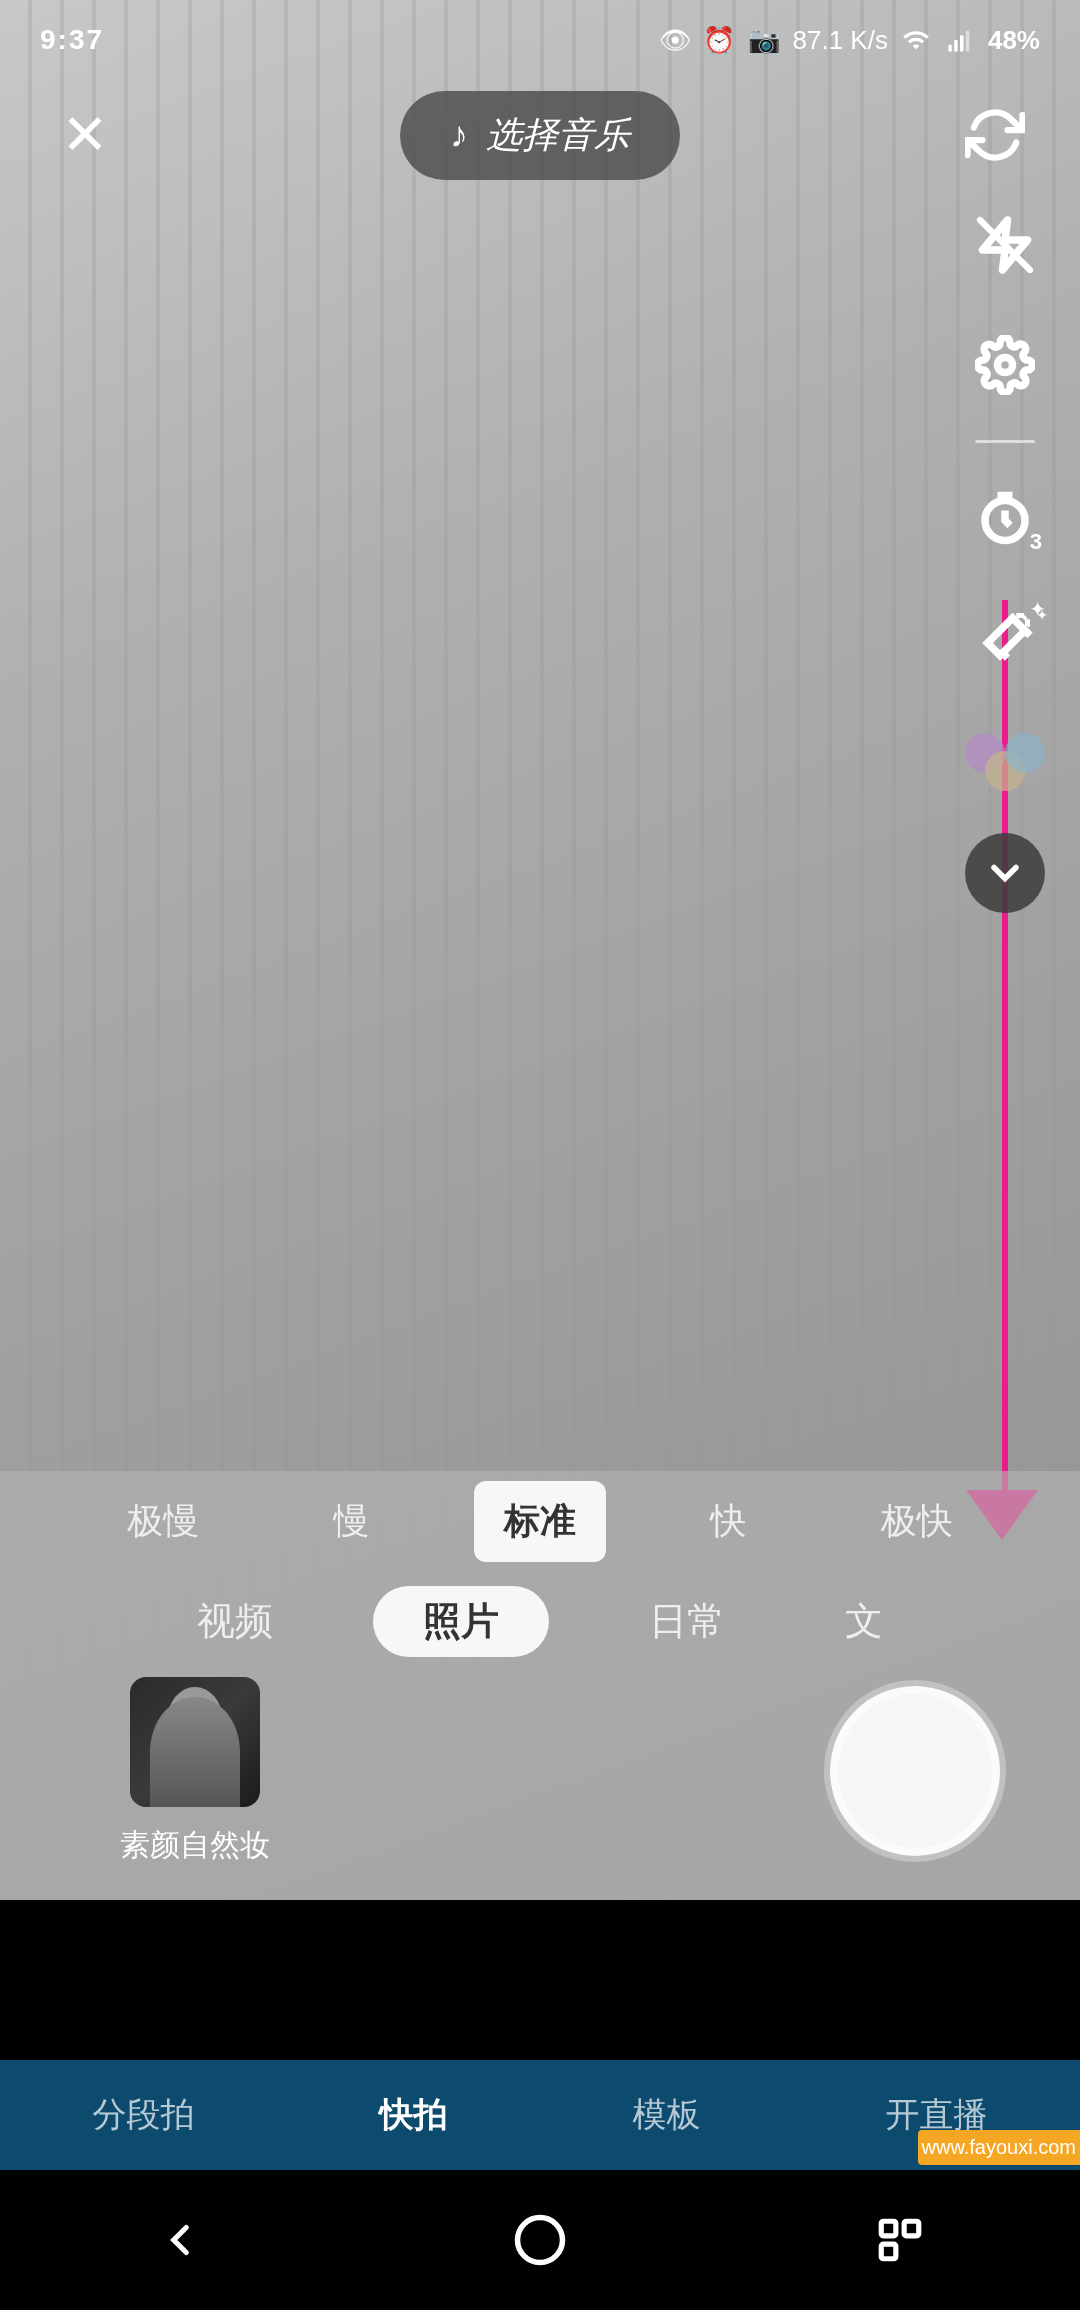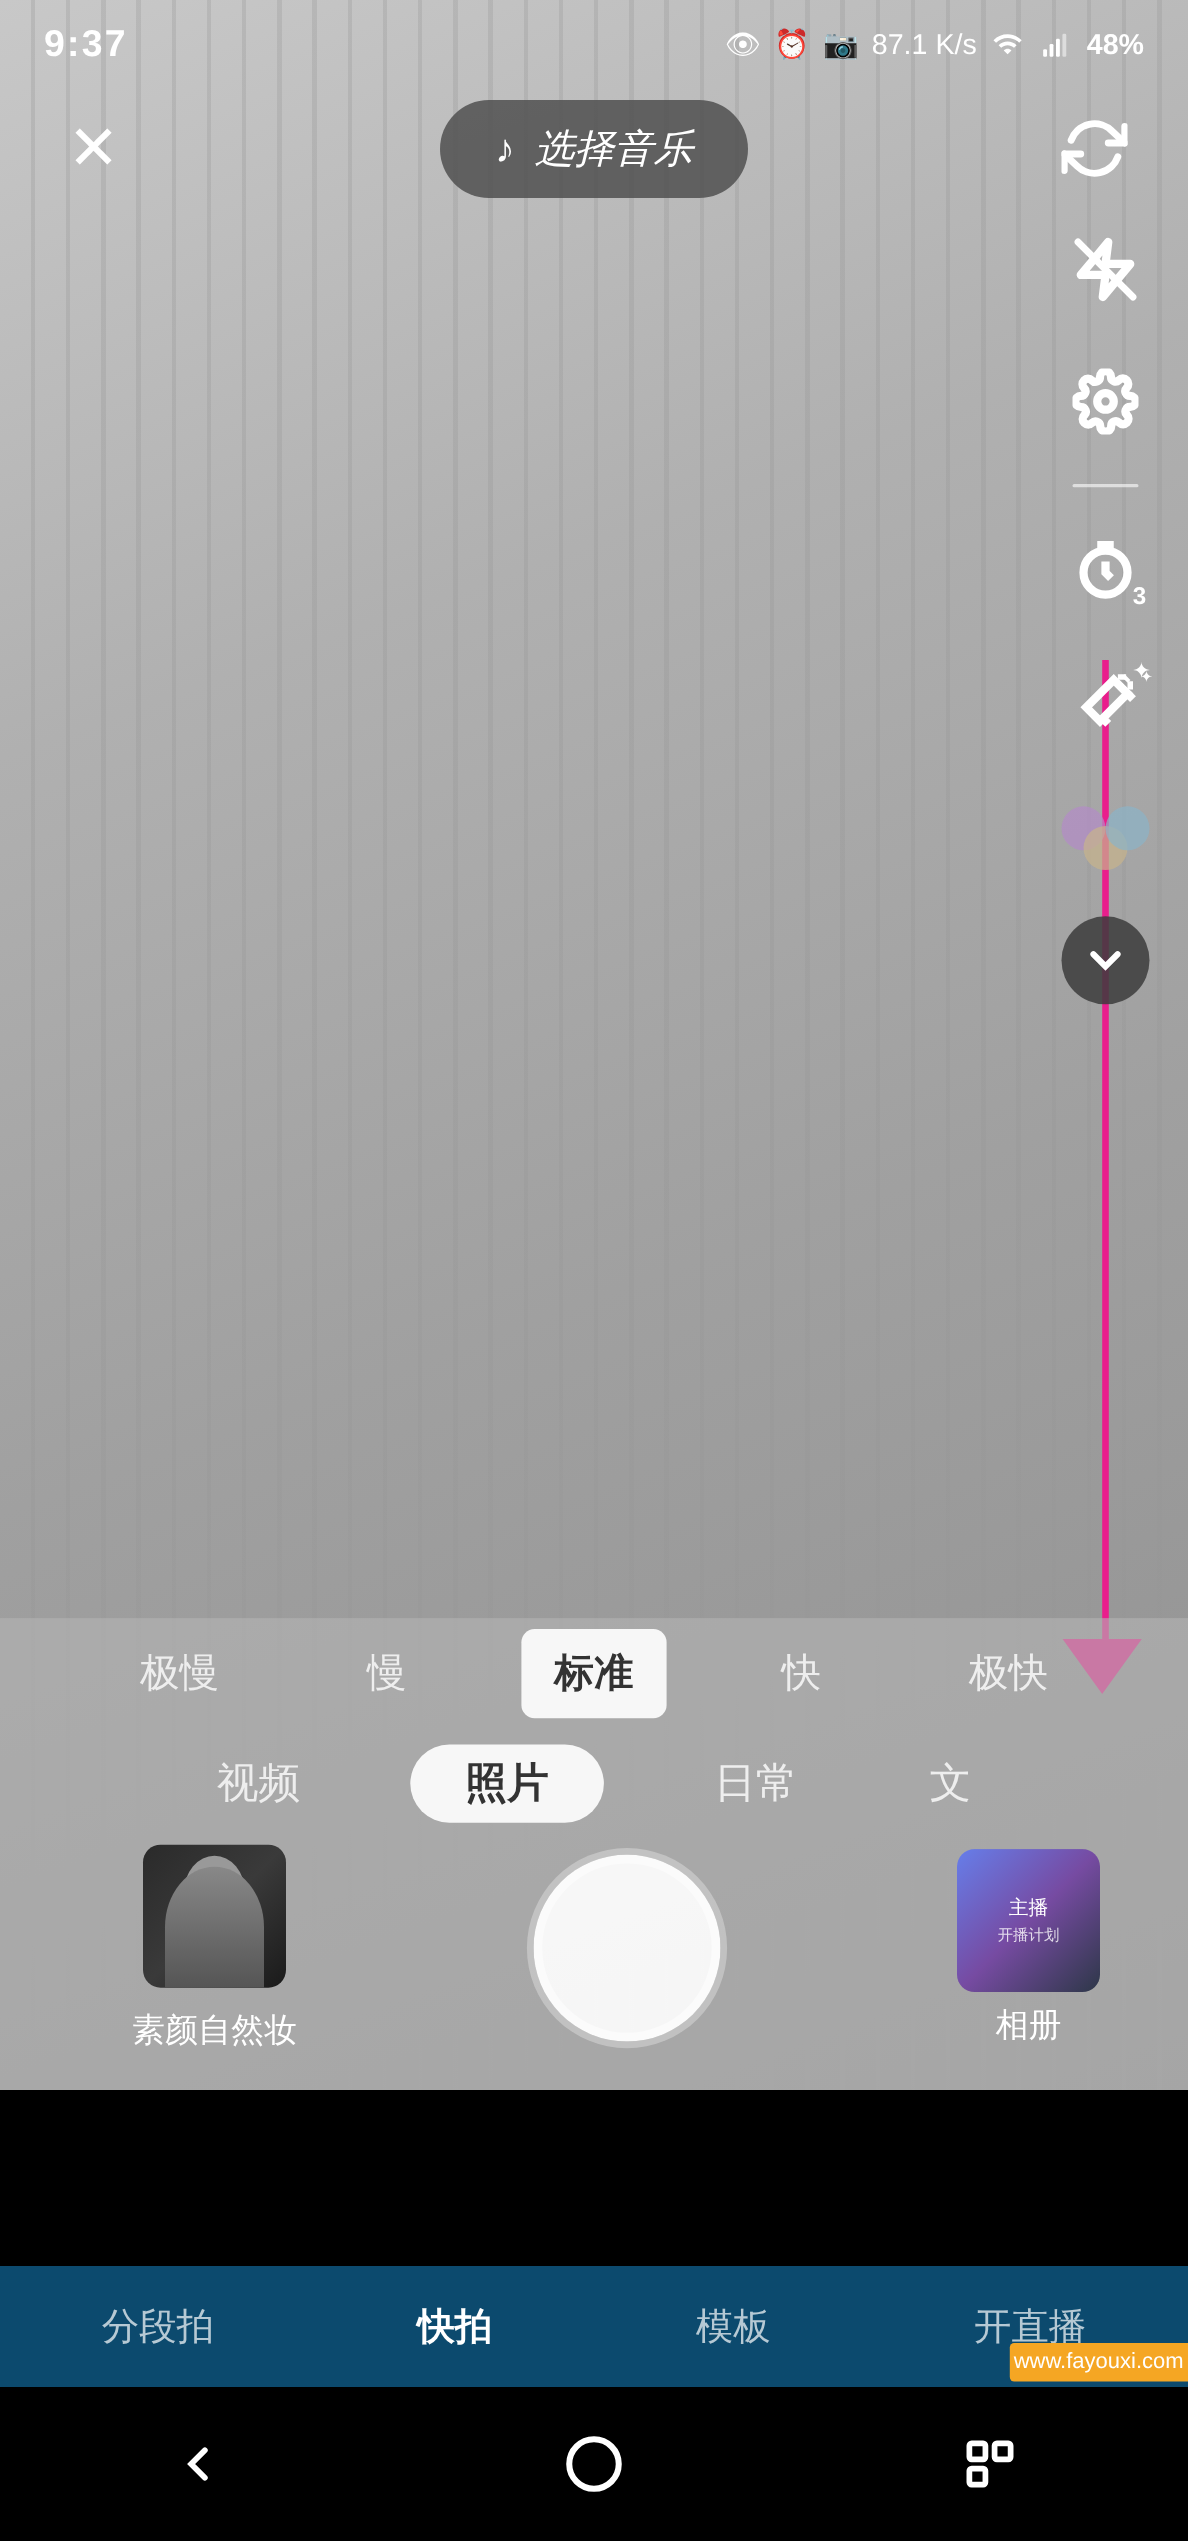--- a/index.html
+++ b/index.html
@@ -48,21 +48,21 @@
       height: 80px;
       display: flex;
       align-items: center;
       justify-content: space-between;
       padding: 0 40px;
       z-index: 100;
     }
 
     .status-time {
       color: #fff;
-      font-size: 34px;
+      font-size: 28px;
       font-weight: 600;
       letter-spacing: 2px;
     }
 
     .status-icons {
       display: flex;
       align-items: center;
       gap: 12px;
       color: #fff;
       font-size: 28px;
@@ -635,31 +635,20 @@
     <div class="gallery-wrapper">
       <div class="gallery-img">
         <div class="face-head"></div>
         <div class="face-silhouette"></div>
       </div>
       <span class="gallery-label">素颜自然妆</span>
     </div>
 
     <div class="shutter-btn"></div>
 
-    <div class="album-wrapper">
-      <div class="album-thumb">
-        <div class="album-inner">
-          <div style="font-size:14px;color:white;text-align:center;line-height:1.3;">
-            <div style="font-size:18px;margin-bottom:4px;">主播</div>
-            <div style="font-size:14px;opacity:0.8;">开播计划</div>
-          </div>
-        </div>
-      </div>
-      <span class="album-label">相册</span>
-    </div>
 
   </div>
 </div>
 
 <div class="bottom-nav">
   <div class="nav-item">
     <span>分段拍</span>
   </div>
   <div class="nav-item active">
     <span>快拍</span>

